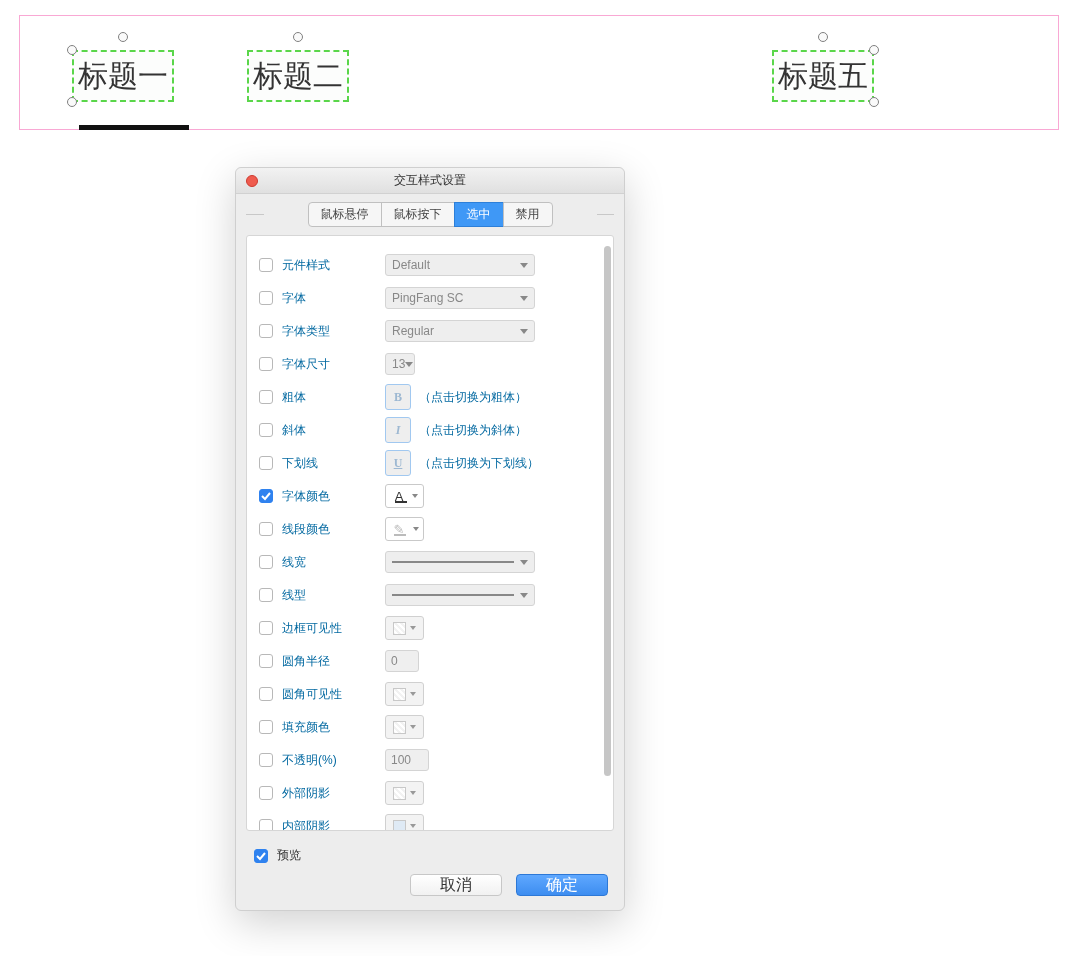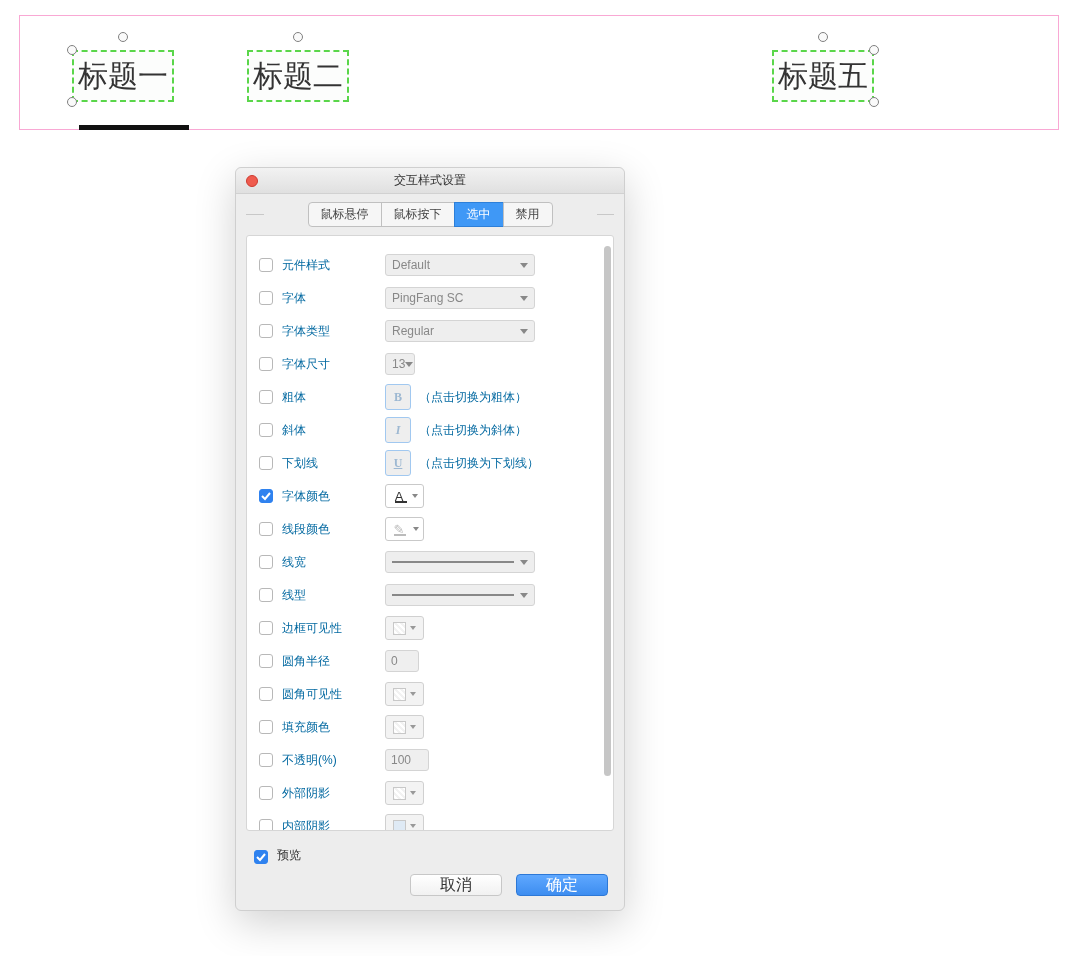--- a/index.html
+++ b/index.html
@@ -238,21 +238,21 @@
 .scrollbar-track {
   position:absolute; right:2px; top:10px; bottom:10px; width:7px;
   background:transparent;
 }
 .scrollbar-thumb {
   position:absolute; right:0; top:0; width:7px; height:530px;
   background:#c6c6c6; border-radius:4px;
 }
 
 .preview-row {
-  display:flex; align-items:flex-end;
+  display:flex; align-items:center;
   padding: 6px 14px 10px 18px;
 }
 .footer {
   display:flex; justify-content:flex-end; gap:14px;
   padding: 0 16px 14px 16px;
 }
 .btn {
   width: 92px; height: 22px;
   border-radius: 4px;
   border:1px solid #c7c7c7;

